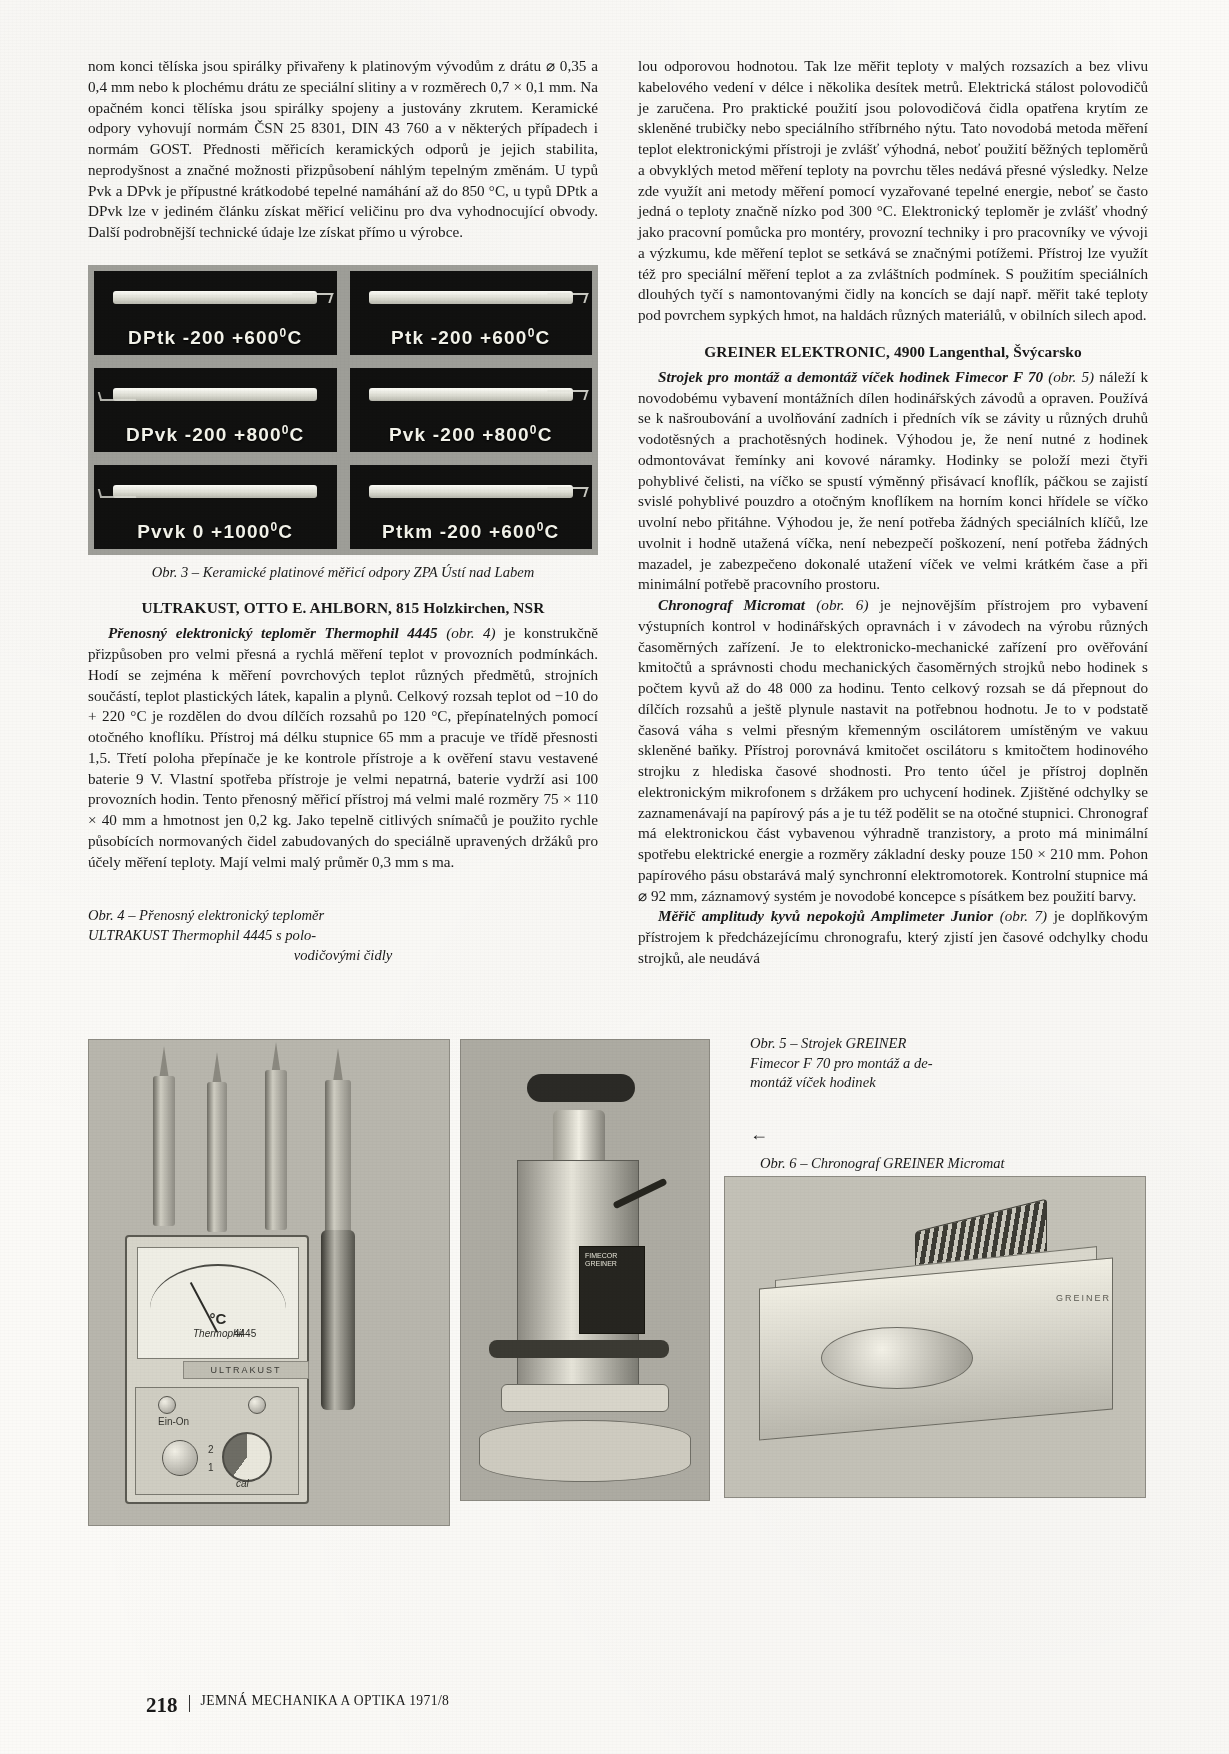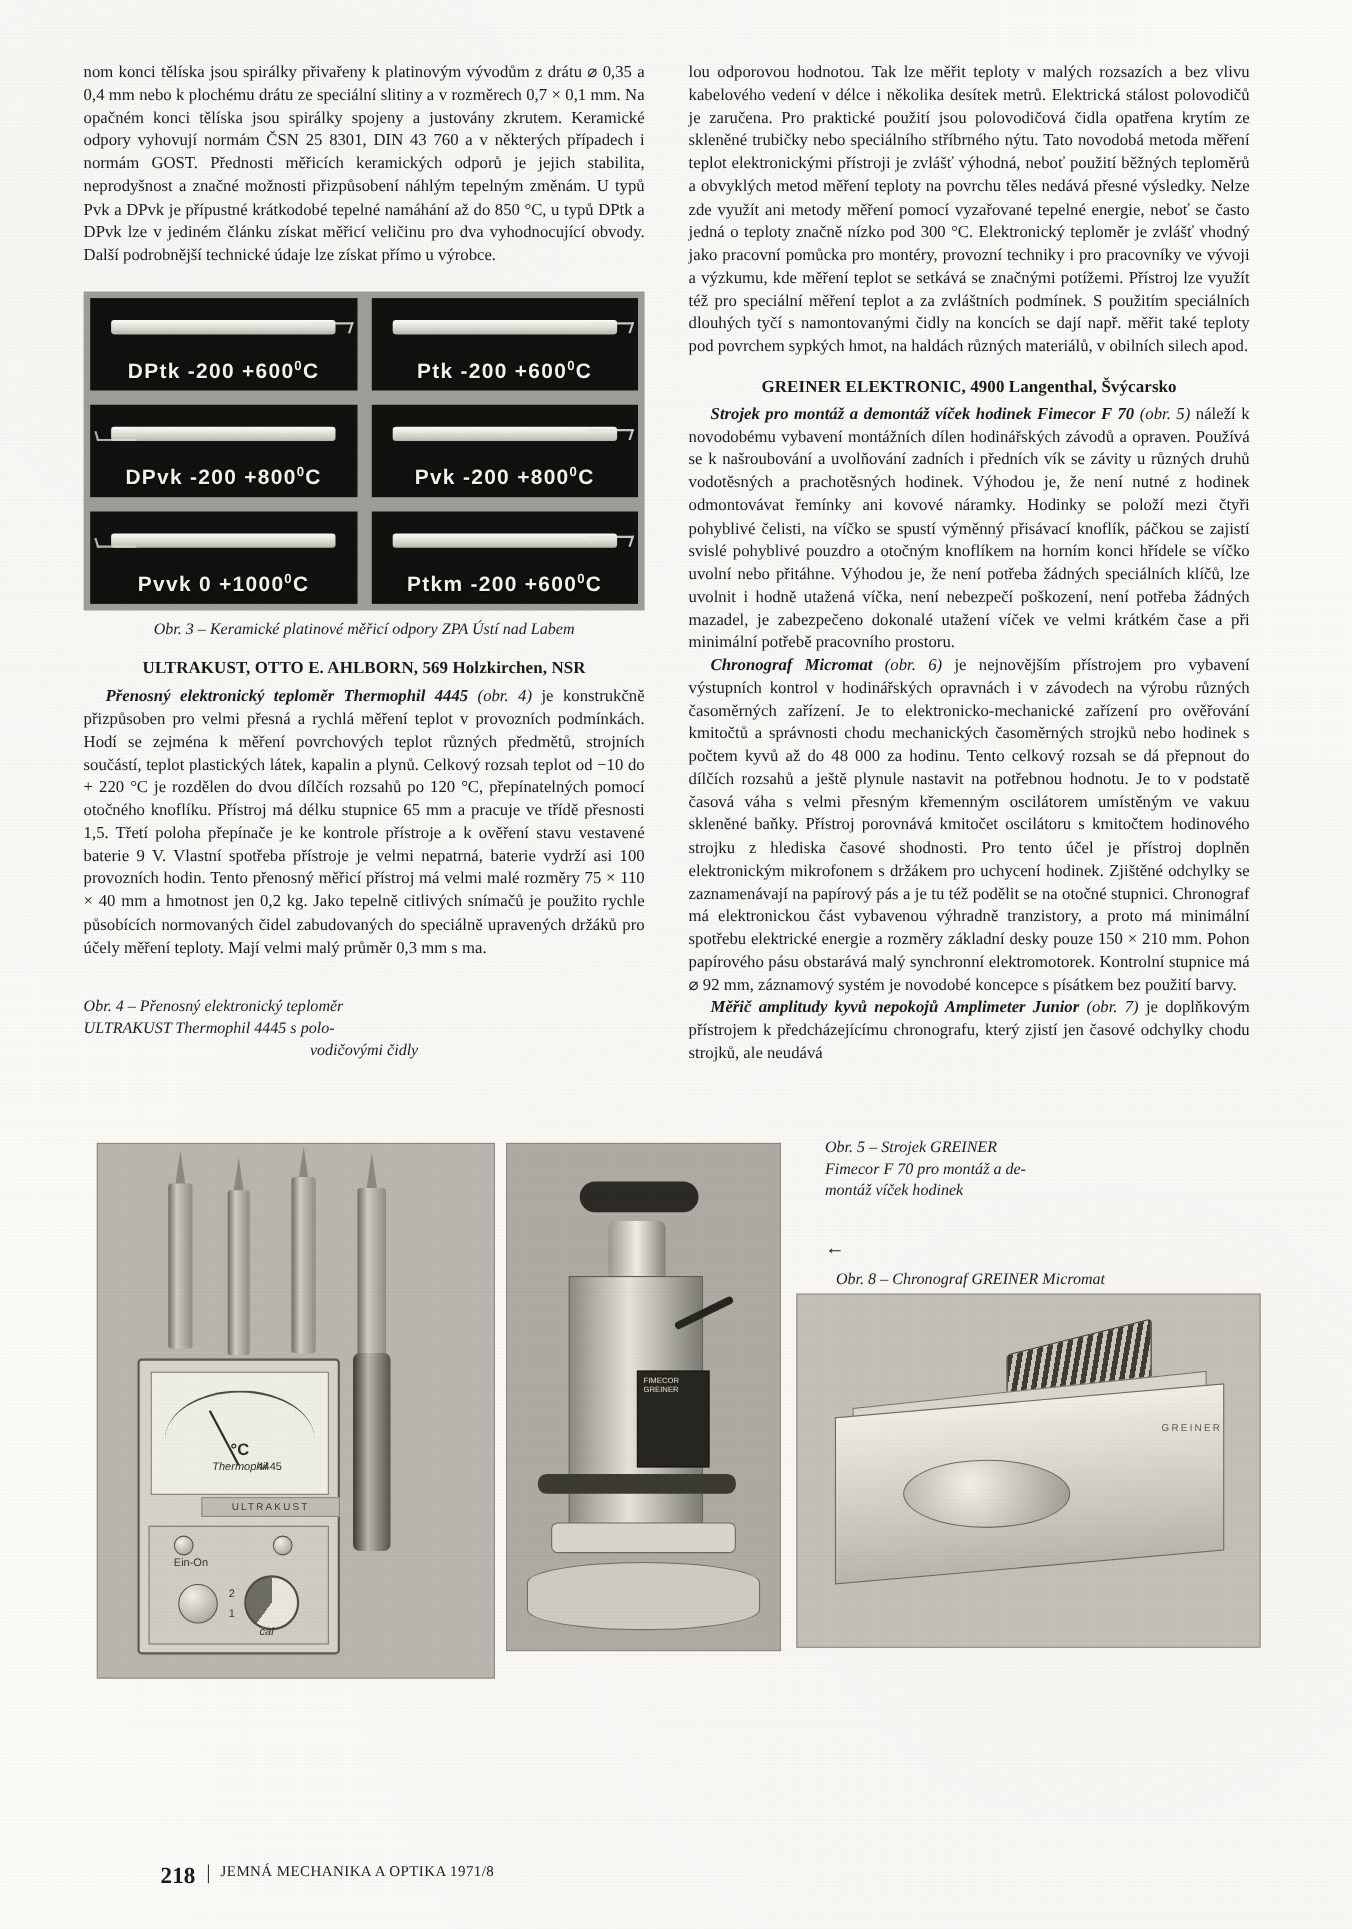--- a/index.html
+++ b/index.html
@@ -25,21 +25,21 @@
   }
   .sheet {
     position: absolute;
     left: 60px;
     top: 36px;
     width: 1109px;
     height: 1660px;
   }
   .columns {
     position: absolute;
-    left: 16px;
+    left: 28px;
     top: 20px;
     width: 1060px;
     display: flex;
     gap: 40px;
   }
   .col {
     width: 510px;
   }
   p {
     margin: 0;
@@ -547,21 +547,21 @@
           </div>
           <div class="cell">
             <div class="strip"></div>
             <div class="lead"></div>
             <div class="label"><span>Ptkm -200 +600</span><span class="deg">0</span><span>C</span></div>
           </div>
         </div>
 
         <p class="caption center">Obr. 3 – Keramické platinové měřicí odpory ZPA Ústí nad Labem</p>
 
-        <h3 class="heading" style="text-align:center;">ULTRAKUST, OTTO E. AHLBORN, 569 Holzkirchen, NSR</h3>
+        <h3 class="heading" style="text-align:center;">ULTRAKUST, OTTO E. AHLBORN, 815 Holzkirchen, NSR</h3>
 
         <p class="indent"><span class="runin">Přenosný elektronický teploměr Thermophil 4445</span> <span class="ital">(obr. 4)</span> <span>je konstrukčně přizpůsoben pro velmi přesná a rychlá měření teplot v provozních podmínkách. Hodí se zejména k měření povrchových teplot různých předmětů, strojních součástí, teplot plastických látek, kapalin a plynů. Celkový rozsah teplot od −10 do + 220 °C je rozdělen do dvou dílčích rozsahů po 120 °C, přepínatelných pomocí otočného knoflíku. Přístroj má délku stupnice 65 mm a pracuje ve třídě přesnosti 1,5. Třetí poloha přepínače je ke kontrole přístroje a k ověření stavu vestavené baterie 9 V. Vlastní spotřeba přístroje je velmi nepatrná, baterie vydrží asi 100 provozních hodin. Tento přenosný měřicí přístroj má velmi malé rozměry 75 × 110 × 40 mm a hmotnost jen 0,2 kg. Jako tepelně citlivých snímačů je použito rychle působících normovaných čidel zabudovaných do speciálně upravených držáků pro účely měření teploty. Mají velmi malý průměr 0,3 mm s ma.</span></p>
 
         <div style="height:26px;"></div>
         <p class="caption">Obr. 4 – Přenosný elektronický teploměr</p>
         <p class="caption" style="margin-top:0;">ULTRAKUST Thermophil 4445 s polo-</p>
         <p class="caption" style="margin-top:0; text-align:center;">vodičovými čidly</p>
       </div>
 
       <div class="col">
@@ -624,21 +624,21 @@
     </div>
 
     <div class="cap5">
       <p class="caption" style="margin:0;">Obr. 5 – Strojek GREINER</p>
       <p class="caption" style="margin:0;">Fimecor F 70 pro montáž a de-</p>
       <p class="caption" style="margin:0;">montáž víček hodinek</p>
     </div>
     <div class="arrow-left">←</div>
 
     <div class="cap6">
-      <p class="caption" style="margin:0;">Obr. 8 – Chronograf GREINER Micromat</p>
+      <p class="caption" style="margin:0;">Obr. 6 – Chronograf GREINER Micromat</p>
     </div>
 
     <div class="fig6">
       <div class="drum"></div>
       <div class="deck"></div>
       <div class="case"></div>
       <div class="roll"></div>
       <div class="logo">GREINER</div>
     </div>
 

